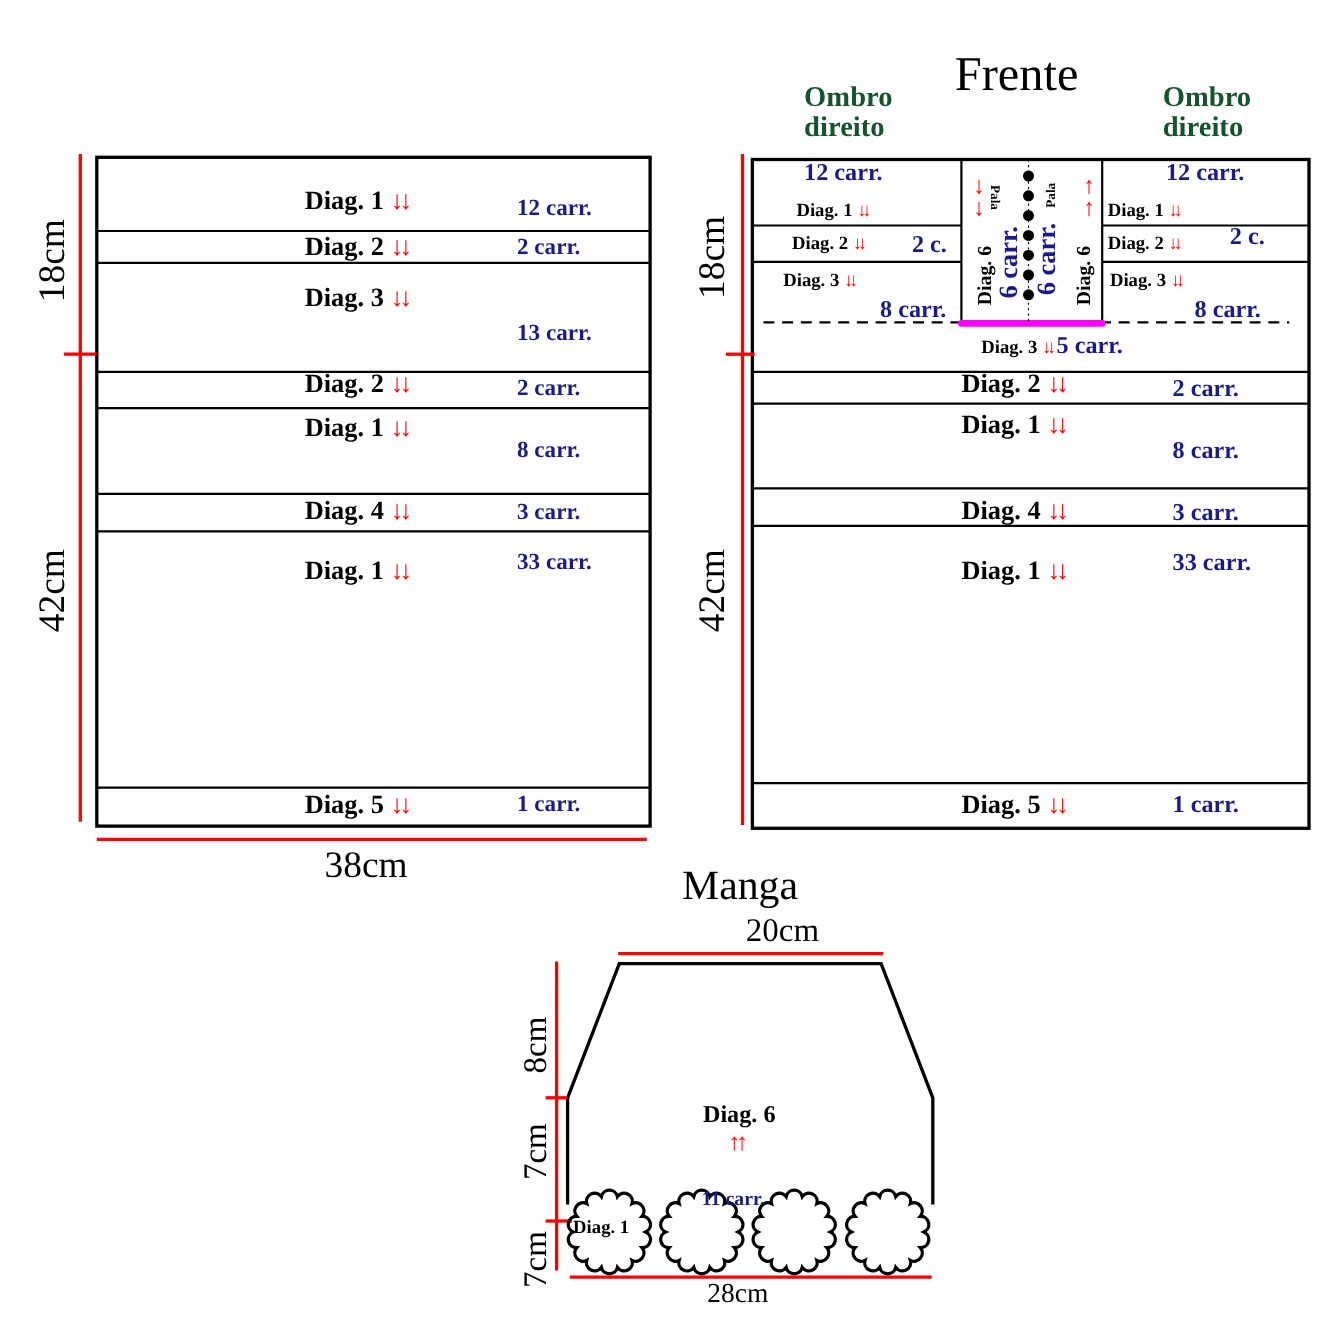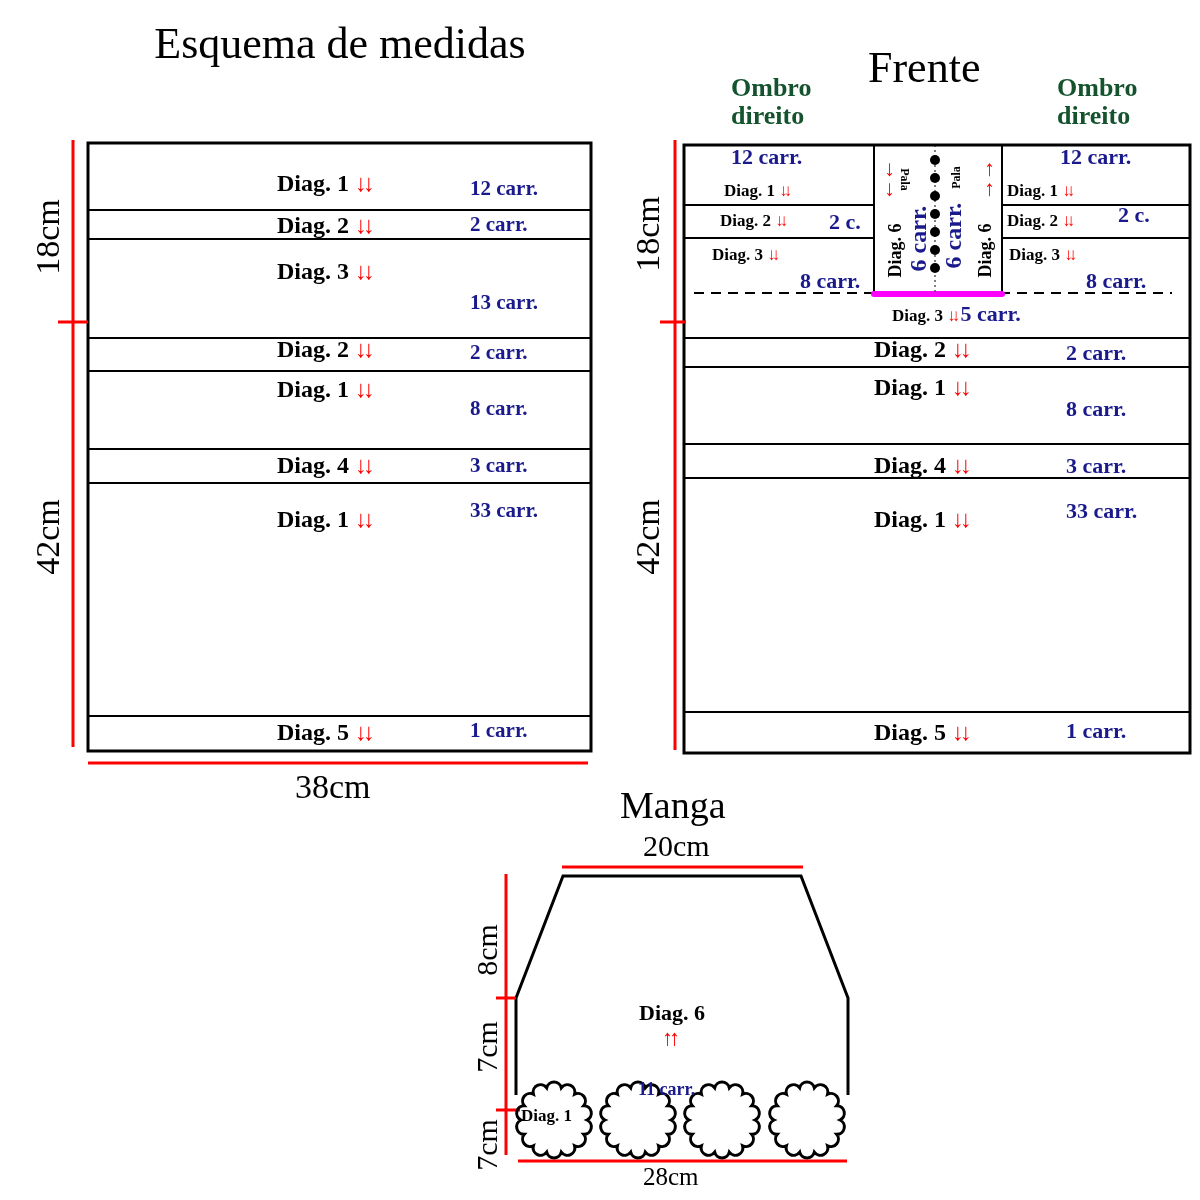--- a/index.html
+++ b/index.html
@@ -68,21 +68,20 @@
   <line x1="496" y1="1110" x2="520" y2="1110" stroke="#ff0000" stroke-width="3"></line>
   <g id="flowers" fill="none" stroke="#000" stroke-width="3">
       <path d="M587.0 1120.0 A7.5 7.5 0 0 1 583.7 1134.3 A7.5 7.5 0 0 1 574.6 1145.8 A7.5 7.5 0 0 1 561.3 1152.2 A7.5 7.5 0 0 1 546.7 1152.2 A7.5 7.5 0 0 1 533.4 1145.8 A7.5 7.5 0 0 1 524.3 1134.3 A7.5 7.5 0 0 1 521.0 1120.0 A7.5 7.5 0 0 1 524.3 1105.7 A7.5 7.5 0 0 1 533.4 1094.2 A7.5 7.5 0 0 1 546.7 1087.8 A7.5 7.5 0 0 1 561.3 1087.8 A7.5 7.5 0 0 1 574.6 1094.2 A7.5 7.5 0 0 1 583.7 1105.7 A7.5 7.5 0 0 1 587.0 1120.0 Z"></path>
       <path d="M671.0 1120.0 A7.5 7.5 0 0 1 667.7 1134.3 A7.5 7.5 0 0 1 658.6 1145.8 A7.5 7.5 0 0 1 645.3 1152.2 A7.5 7.5 0 0 1 630.7 1152.2 A7.5 7.5 0 0 1 617.4 1145.8 A7.5 7.5 0 0 1 608.3 1134.3 A7.5 7.5 0 0 1 605.0 1120.0 A7.5 7.5 0 0 1 608.3 1105.7 A7.5 7.5 0 0 1 617.4 1094.2 A7.5 7.5 0 0 1 630.7 1087.8 A7.5 7.5 0 0 1 645.3 1087.8 A7.5 7.5 0 0 1 658.6 1094.2 A7.5 7.5 0 0 1 667.7 1105.7 A7.5 7.5 0 0 1 671.0 1120.0 Z"></path>
       <path d="M755.0 1120.0 A7.5 7.5 0 0 1 751.7 1134.3 A7.5 7.5 0 0 1 742.6 1145.8 A7.5 7.5 0 0 1 729.3 1152.2 A7.5 7.5 0 0 1 714.7 1152.2 A7.5 7.5 0 0 1 701.4 1145.8 A7.5 7.5 0 0 1 692.3 1134.3 A7.5 7.5 0 0 1 689.0 1120.0 A7.5 7.5 0 0 1 692.3 1105.7 A7.5 7.5 0 0 1 701.4 1094.2 A7.5 7.5 0 0 1 714.7 1087.8 A7.5 7.5 0 0 1 729.3 1087.8 A7.5 7.5 0 0 1 742.6 1094.2 A7.5 7.5 0 0 1 751.7 1105.7 A7.5 7.5 0 0 1 755.0 1120.0 Z"></path>
       <path d="M840.0 1120.0 A7.5 7.5 0 0 1 836.7 1134.3 A7.5 7.5 0 0 1 827.6 1145.8 A7.5 7.5 0 0 1 814.3 1152.2 A7.5 7.5 0 0 1 799.7 1152.2 A7.5 7.5 0 0 1 786.4 1145.8 A7.5 7.5 0 0 1 777.3 1134.3 A7.5 7.5 0 0 1 774.0 1120.0 A7.5 7.5 0 0 1 777.3 1105.7 A7.5 7.5 0 0 1 786.4 1094.2 A7.5 7.5 0 0 1 799.7 1087.8 A7.5 7.5 0 0 1 814.3 1087.8 A7.5 7.5 0 0 1 827.6 1094.2 A7.5 7.5 0 0 1 836.7 1105.7 A7.5 7.5 0 0 1 840.0 1120.0 Z"></path>
     </g>
 </svg>
 
 <div class="abs title" style="left:90px;top:20px;width:500px;line-height:48px;">
-  <div>Esquema de medidas</div>
 </div>
 <div class="abs dim vert" style="left:8px;top:218px;width:80px;text-align:center;">18cm</div>
 <div class="abs dim vert" style="left:8px;top:518px;width:80px;text-align:center;">42cm</div>
 <div class="abs dim" style="left:295px;top:768px;">38cm</div>
 
 <div id="frente-rows">
     <div class="abs lbl" style="left: 277px; top: 170px;"><span>Diag. 1</span> <span class="arr">↓↓</span></div>
     <div class="abs cnt" style="left: 470px; top: 176px;">12 carr.</div>
     <div class="abs lbl" style="left: 277px; top: 212px;"><span>Diag. 2</span> <span class="arr">↓↓</span></div>
     <div class="abs cnt" style="left: 470px; top: 212px;">2 carr.</div>
@@ -144,21 +143,21 @@
     <div class="abs cnt-l" style="left: 1066px; top: 396px;">8 carr.</div>
     <div class="abs lbl" style="left: 874px; top: 452px;"><span>Diag. 4</span> <span class="arr">↓↓</span></div>
     <div class="abs cnt-l" style="left: 1066px; top: 453px;">3 carr.</div>
     <div class="abs lbl" style="left: 874px; top: 506px;"><span>Diag. 1</span> <span class="arr">↓↓</span></div>
     <div class="abs cnt-l" style="left: 1066px; top: 498px;">33 carr.</div>
     <div class="abs lbl" style="left: 874px; top: 719px;"><span>Diag. 5</span> <span class="arr">↓↓</span></div>
     <div class="abs cnt-l" style="left: 1066px; top: 718px;">1 carr.</div>
   </div>
 
 <div class="abs title" style="left:620px;top:783px;font-size:38px;">Manga</div>
-<div class="abs dim" style="left:643px;top:829px;font-size:30px;">20cm</div>
+<div class="abs dim" style="left:678px;top:829px;font-size:30px;">20cm</div>
 <div class="abs dim" style="left:643px;top:1163px;font-size:25px;">28cm</div>
 <div class="abs dim vert" style="left:452px;top:933px;width:70px;text-align:center;font-size:30px;">8cm</div>
 <div class="abs dim vert" style="left:452px;top:1030px;width:70px;text-align:center;font-size:30px;">7cm</div>
 <div class="abs dim vert" style="left:452px;top:1128px;width:70px;text-align:center;font-size:30px;">7cm</div>
 <div class="abs lbl" style="left:639px;top:1000px;font-size:22px;">Diag. 6</div>
 <div class="abs arr" style="left:662px;top:1025px;font-size:22px;">↑↑</div>
 <div class="abs cnt" style="left:638px;top:1045px;font-size:18px;margin-top:34px;">11 carr.</div>
 <div class="abs lbl-s" style="left:521px;top:1106px;font-size:17px;">Diag. 1</div>
 
 </body></html>

